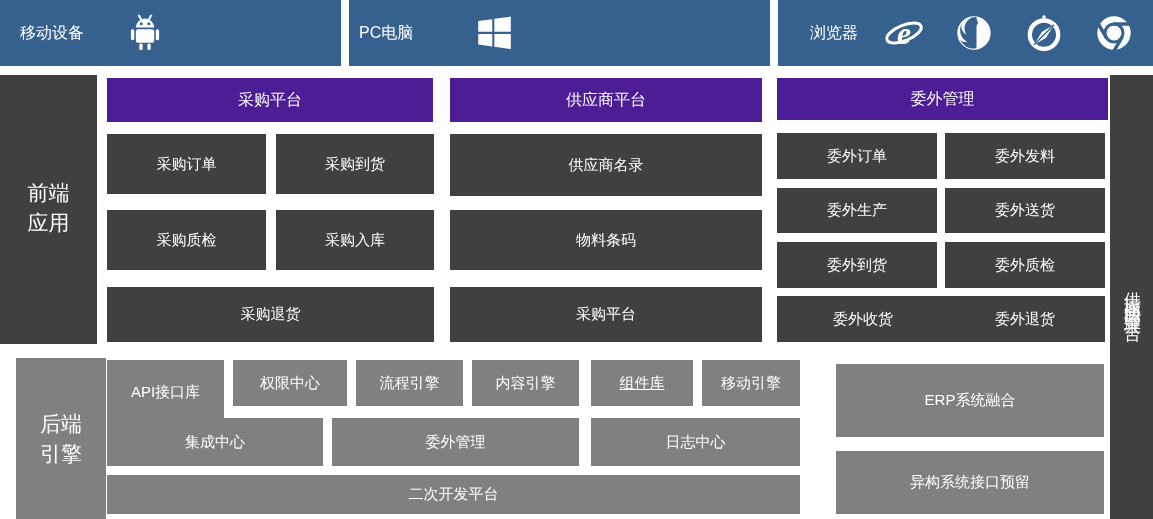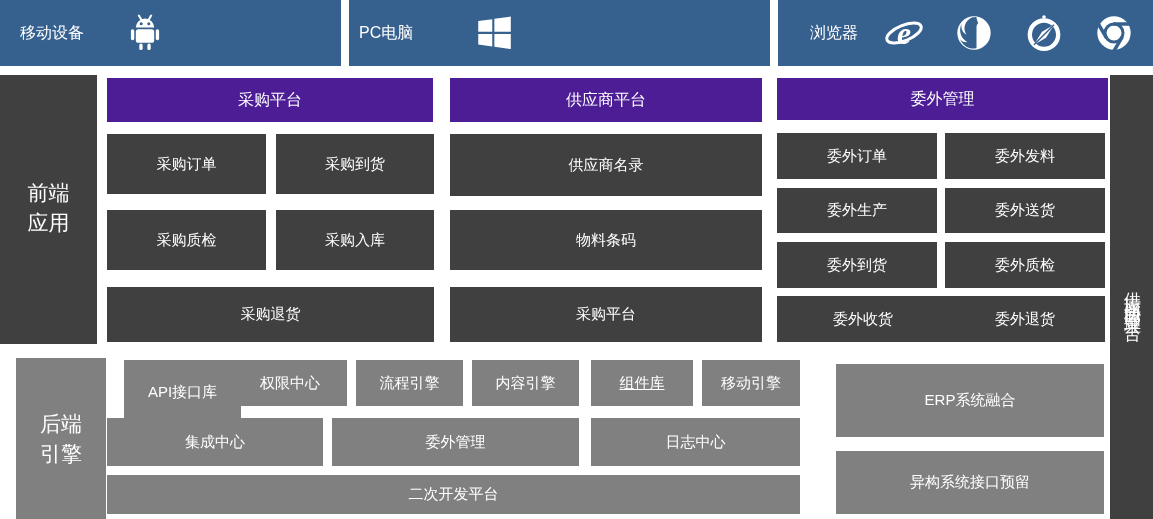--- a/index.html
+++ b/index.html
@@ -123,21 +123,21 @@
   <div class="tile blue" style="left:777px;top:133px;width:160px;height:46px;">委外订单</div>
   <div class="tile green hdr" style="left:777px;top:78px;width:331px;height:42px;">委外管理</div>
   <div class="tile blue" style="left:945px;top:133px;width:160px;height:46px;">委外发料</div>
   <div class="tile blue" style="left:777px;top:188px;width:160px;height:45px;">委外生产</div>
   <div class="tile blue" style="left:945px;top:188px;width:160px;height:45px;">委外送货</div>
   <div class="tile blue" style="left:777px;top:242px;width:160px;height:46px;">委外到货</div>
   <div class="tile blue" style="left:945px;top:242px;width:160px;height:46px;">委外质检</div>
   <div class="tile blue" style="left:777px;top:296px;width:172px;height:46px;">委外收货</div>
   <div class="tile blue" style="left:945px;top:296px;width:160px;height:46px;">委外退货</div>
 
-  <div class="tile gray" style="left:124px;top:360px;width:117px;height:64px;">API接口库</div>
+  <div class="tile gray" style="left:107px;top:360px;width:117px;height:64px;">API接口库</div>
   <div class="tile gray" style="left:233px;top:360px;width:114px;height:46px;">权限中心</div>
   <div class="tile gray" style="left:356px;top:360px;width:107px;height:46px;">流程引擎</div>
   <div class="tile gray" style="left:472px;top:360px;width:107px;height:46px;">内容引擎</div>
   <div class="tile gray" style="left:591px;top:360px;width:102px;height:46px;text-decoration:underline;">组件库</div>
   <div class="tile gray" style="left:702px;top:360px;width:98px;height:46px;">移动引擎</div>
 
   <div class="tile gray" style="left:107px;top:418px;width:216px;height:48px;">集成中心</div>
   <div class="tile gray" style="left:332px;top:418px;width:247px;height:48px;">委外管理</div>
   <div class="tile gray" style="left:591px;top:418px;width:209px;height:48px;">日志中心</div>
 

